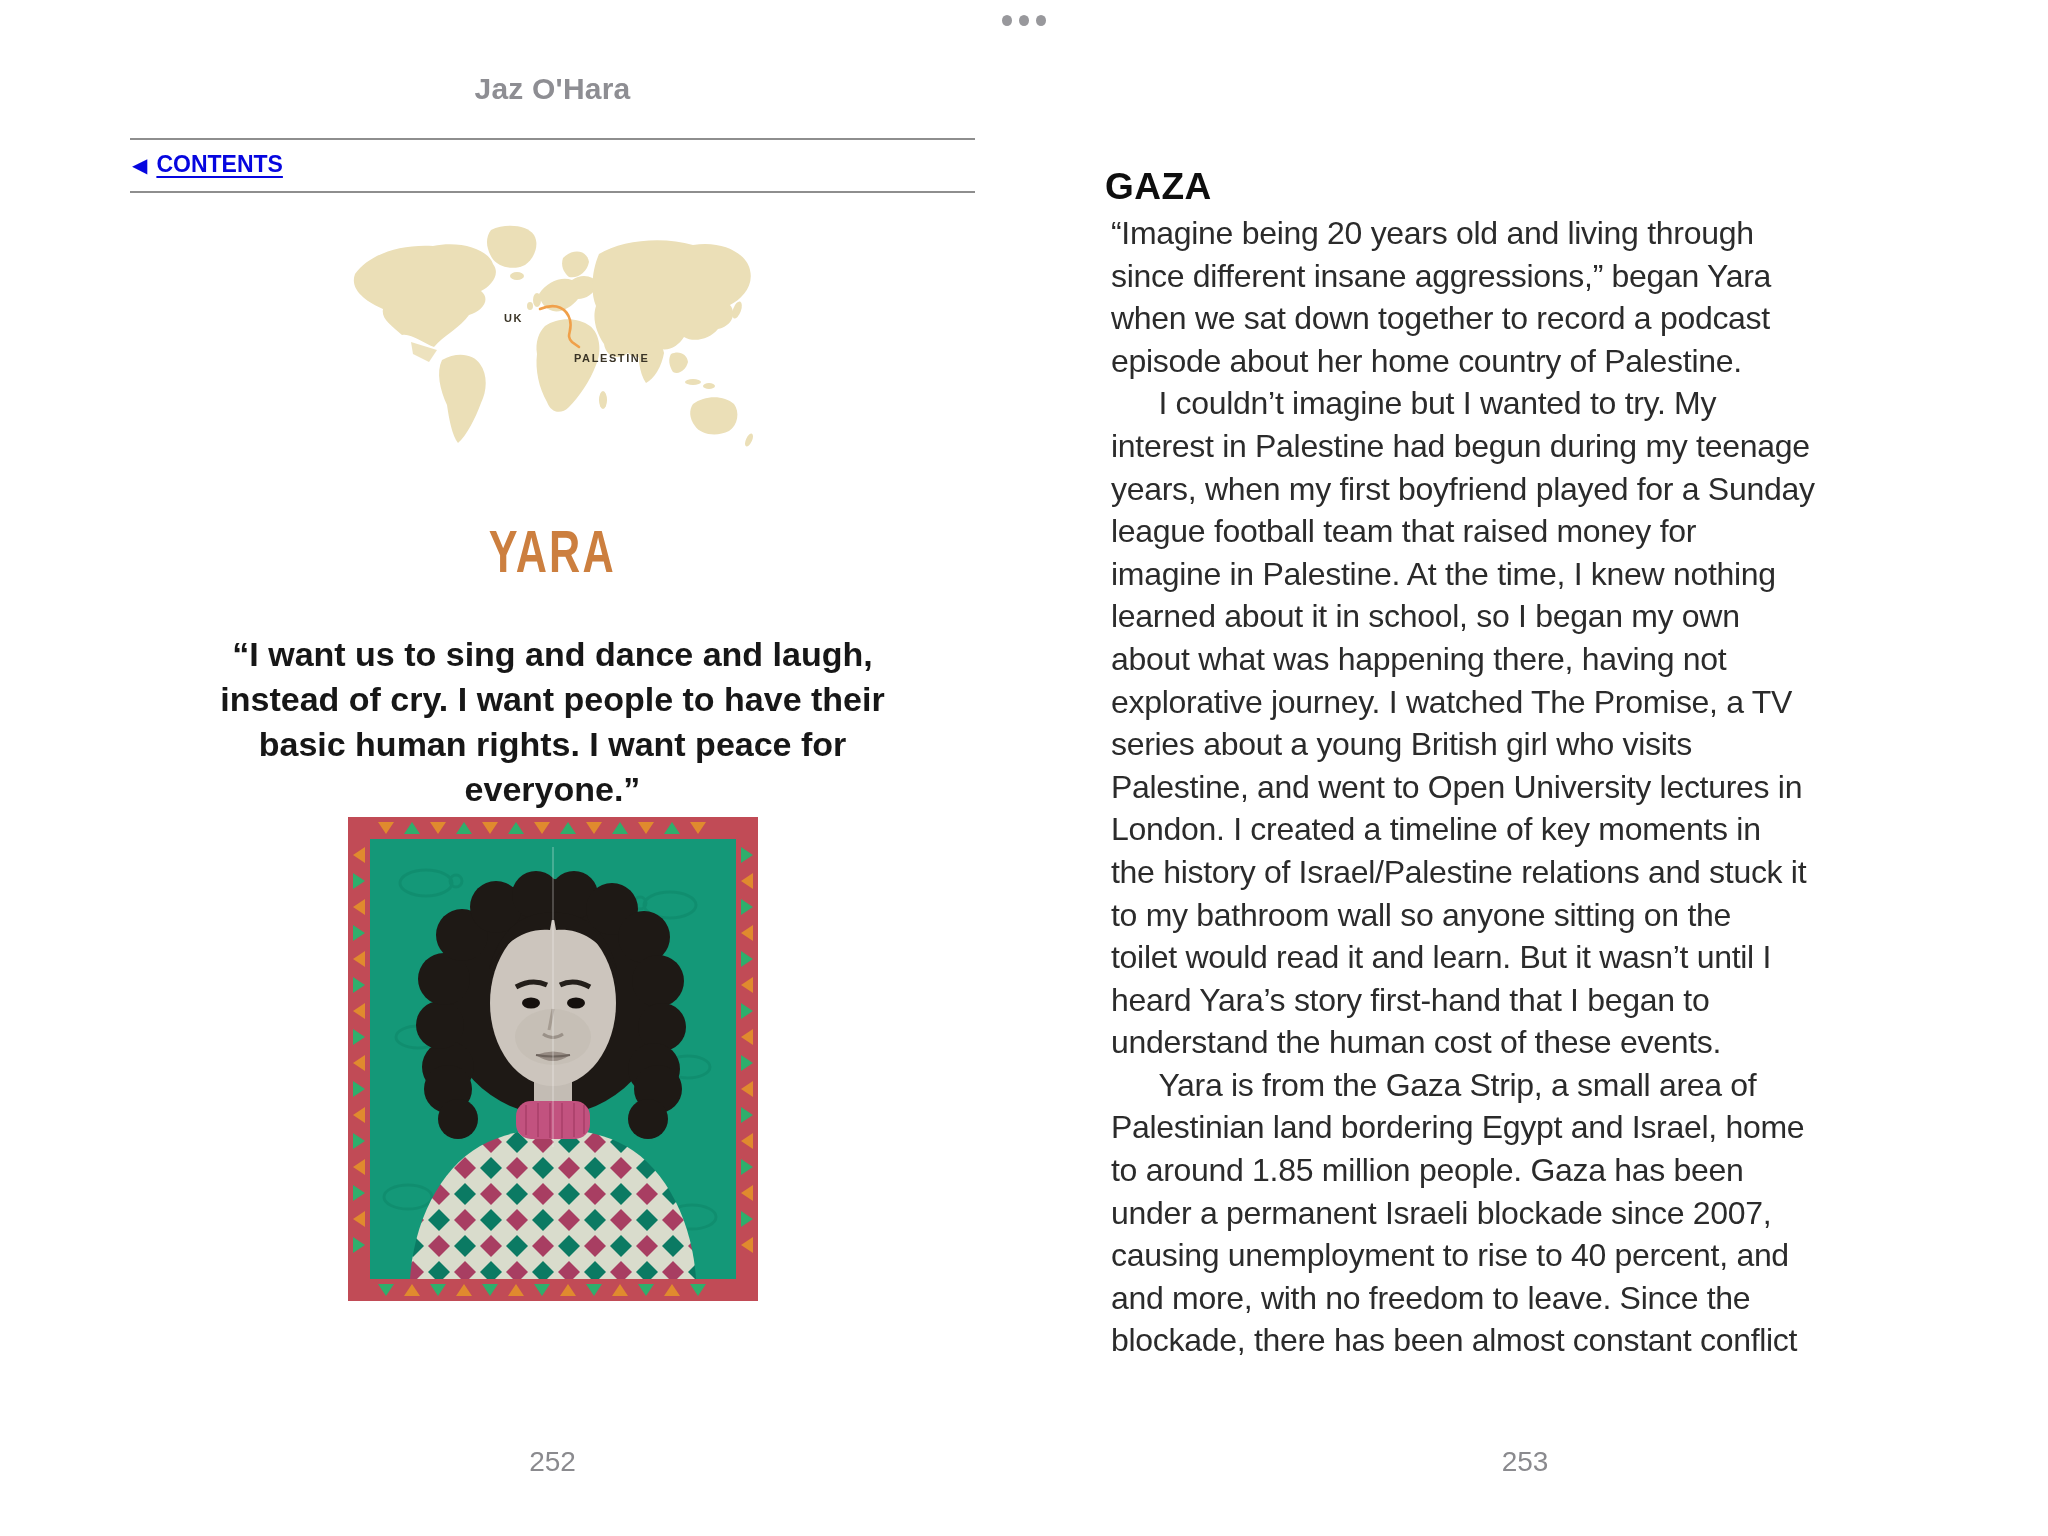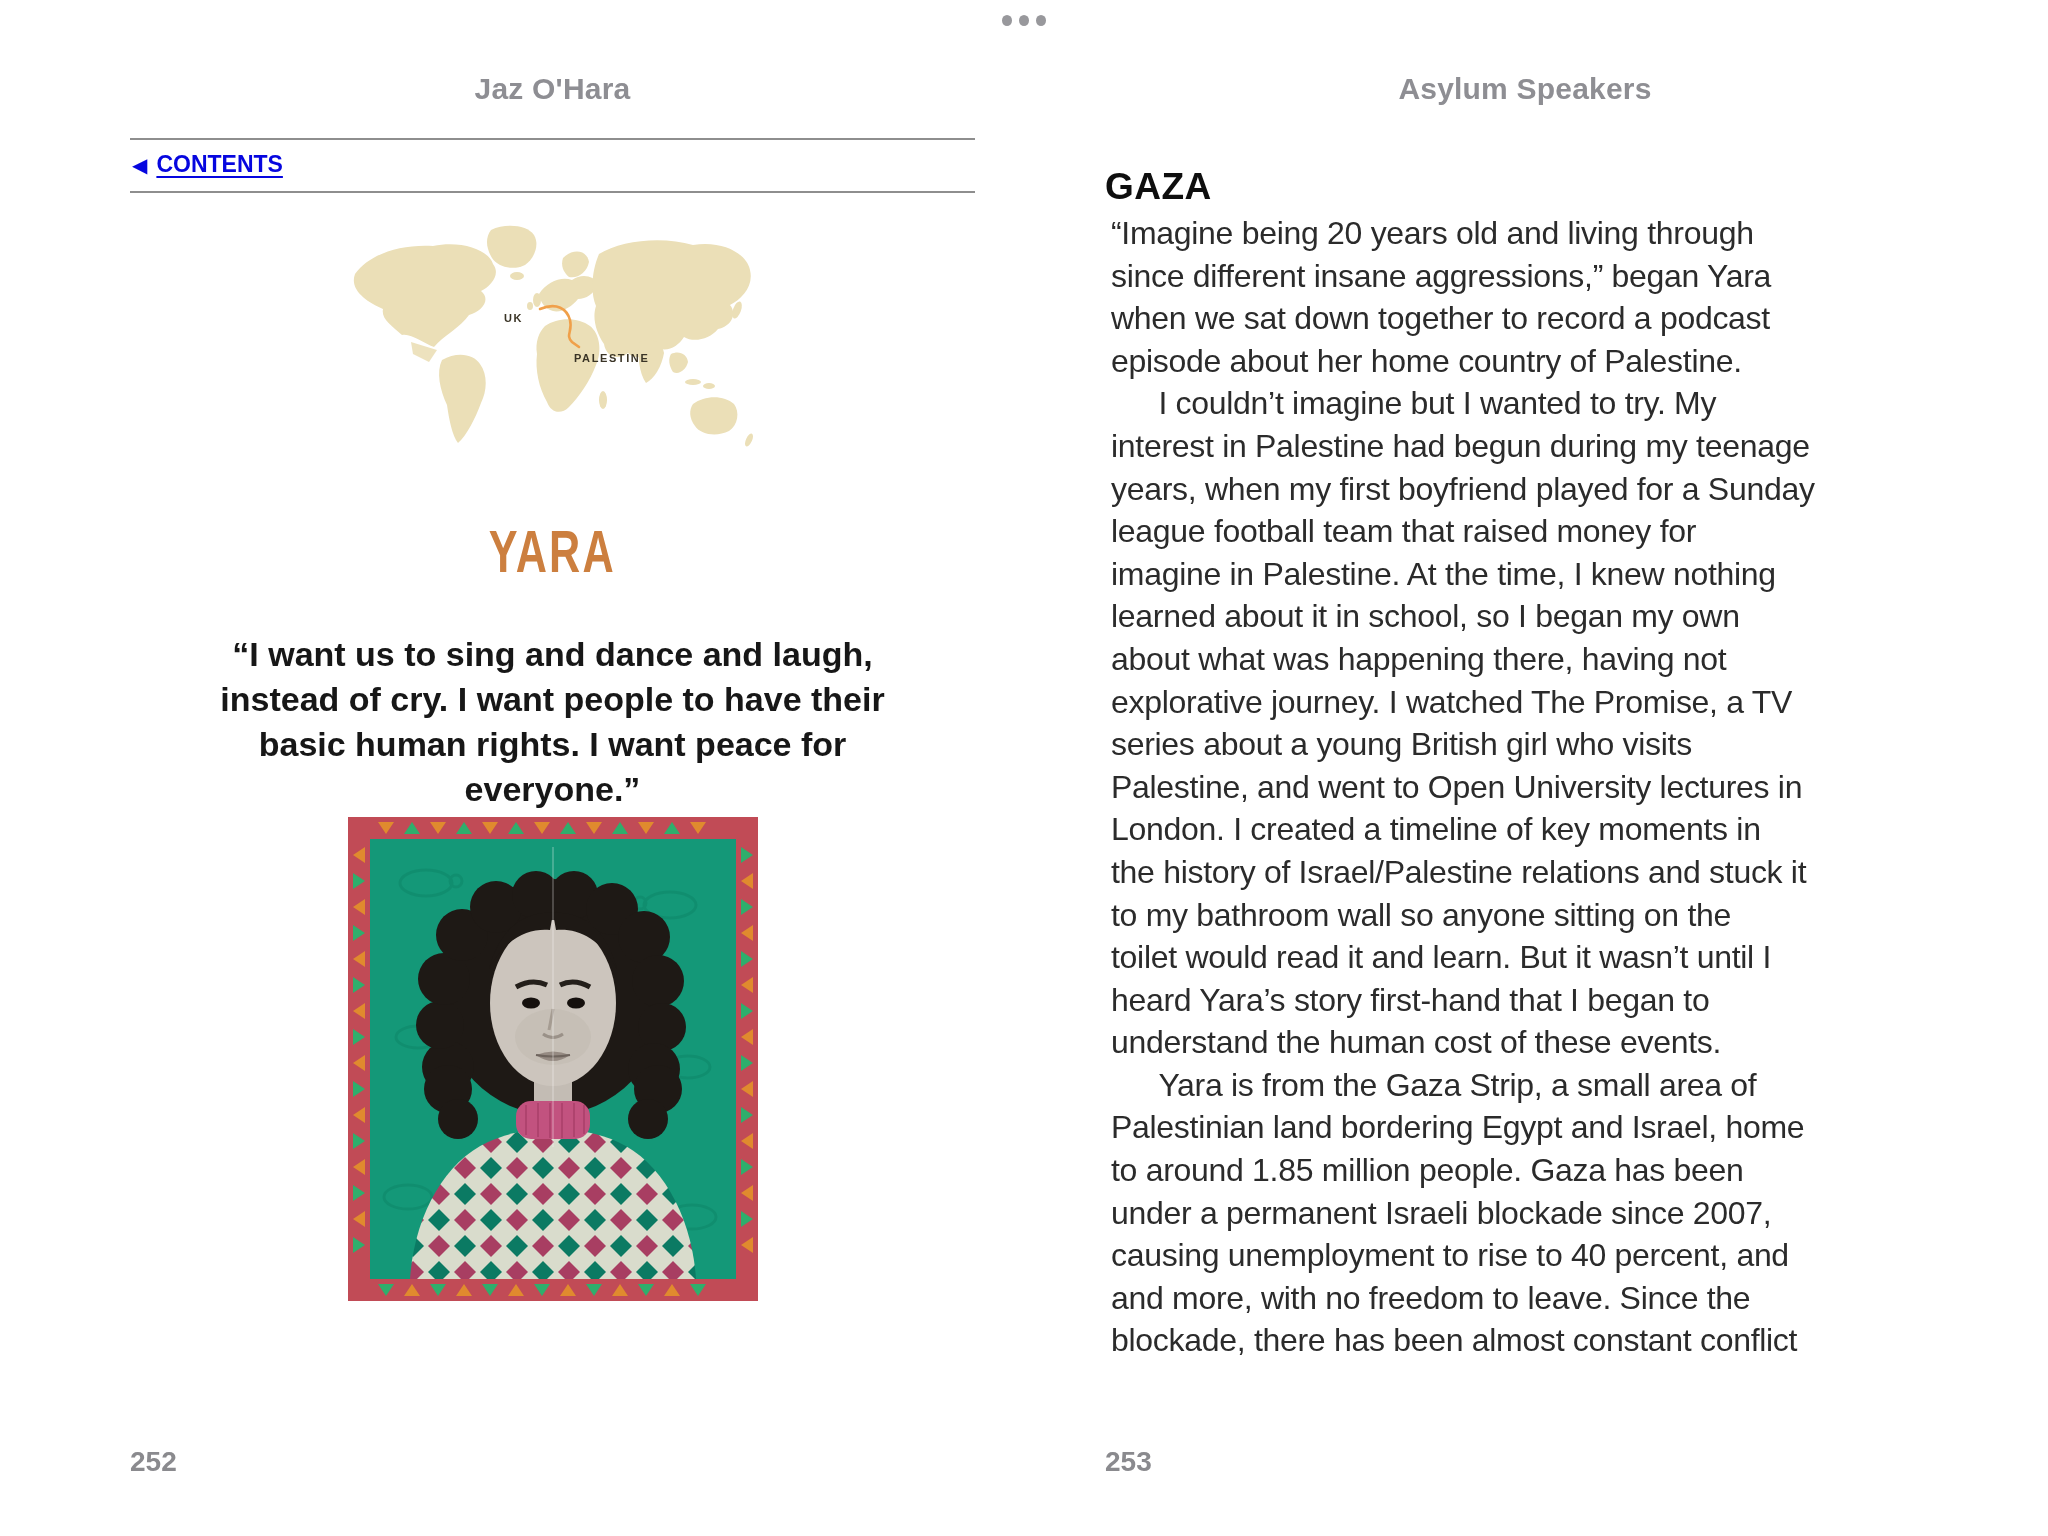--- a/index.html
+++ b/index.html
@@ -30,22 +30,22 @@
 
   .chapter-title{position:absolute;top:512px;width:100%;text-align:center;
     color:#CC7F3F;font-size:60px;font-weight:700;line-height:80px;}
   .chapter-title span{display:inline-block;transform:scaleX(0.72);letter-spacing:3px;}
 
   .quote{position:absolute;top:632px;width:100%;text-align:center;
     font-size:34px;font-weight:700;line-height:45px;color:#171717;}
 
   .portrait-wrap{position:absolute;top:817px;left:50%;transform:translateX(-50%);}
 
-  .page-number{position:absolute;top:1446px;width:100%;
-    color:#8A8A8E;font-size:28px;font-weight:700;}
+  .page-number{position:absolute;top:1446px;width:100%;text-align:center;
+    color:#8A8A8E;font-size:28px;font-weight:400;}
 
   
   .section-heading{position:absolute;top:166px;left:0;
     font-size:37px;font-weight:800;color:#0E0E0E;letter-spacing:0.5px;}
   .body-text{position:absolute;top:212px;left:0;width:840px;
     font-size:32px;line-height:42.6px;color:#2B2B2B;letter-spacing:-0.3px;margin-left:6px;}
   .body-text div{white-space:pre;}
 </style>
 </head>
 <body>
@@ -269,21 +269,20 @@
 
       <rect x="204" y="30" width="2" height="300" fill="#FFFFFF" opacity="0.22"></rect>
     </svg>
   </div>
 
   <div class="page-number">252</div>
 </div>
 
 <div class="page page-right">
 
-  <div class="running-header">Asylum Speakers</div>
 
   <div class="section-heading">GAZA</div>
 
   <div class="body-text">
       <div>“Imagine being 20 years old and living through</div>
       <div>since different insane aggressions,” began Yara</div>
       <div>when we sat down together to record a podcast</div>
       <div>episode about her home country of Palestine.</div>
       <div>  I couldn’t imagine but I wanted to try. My</div>
       <div>interest in Palestine had begun during my teenage</div>

